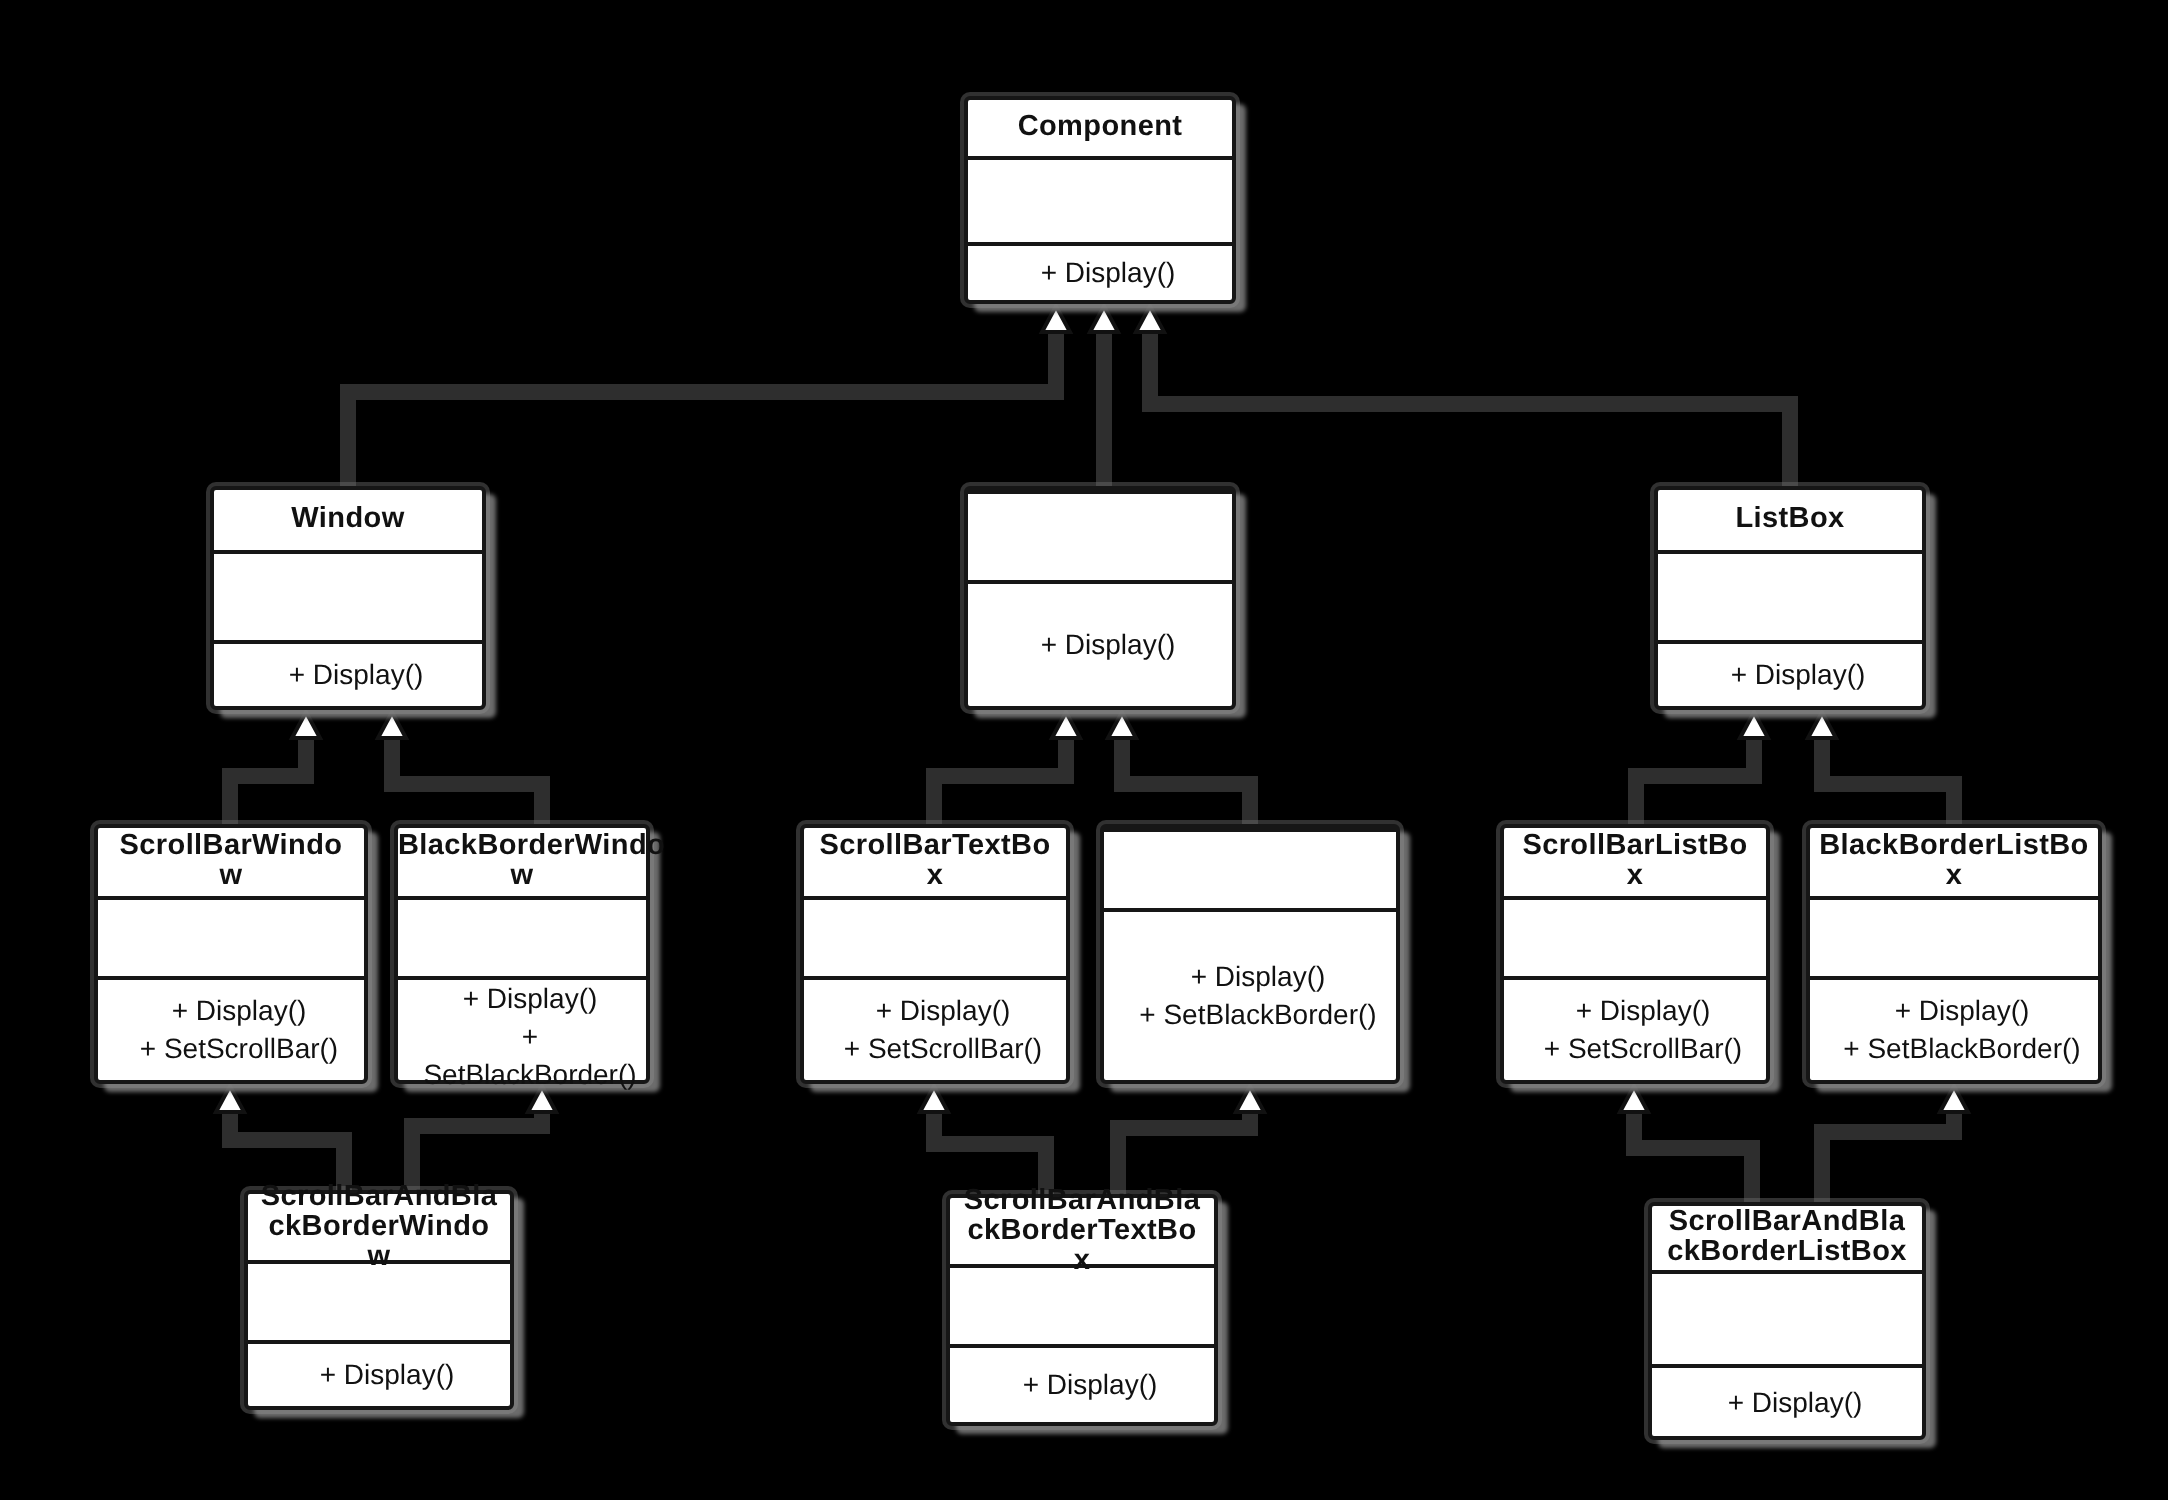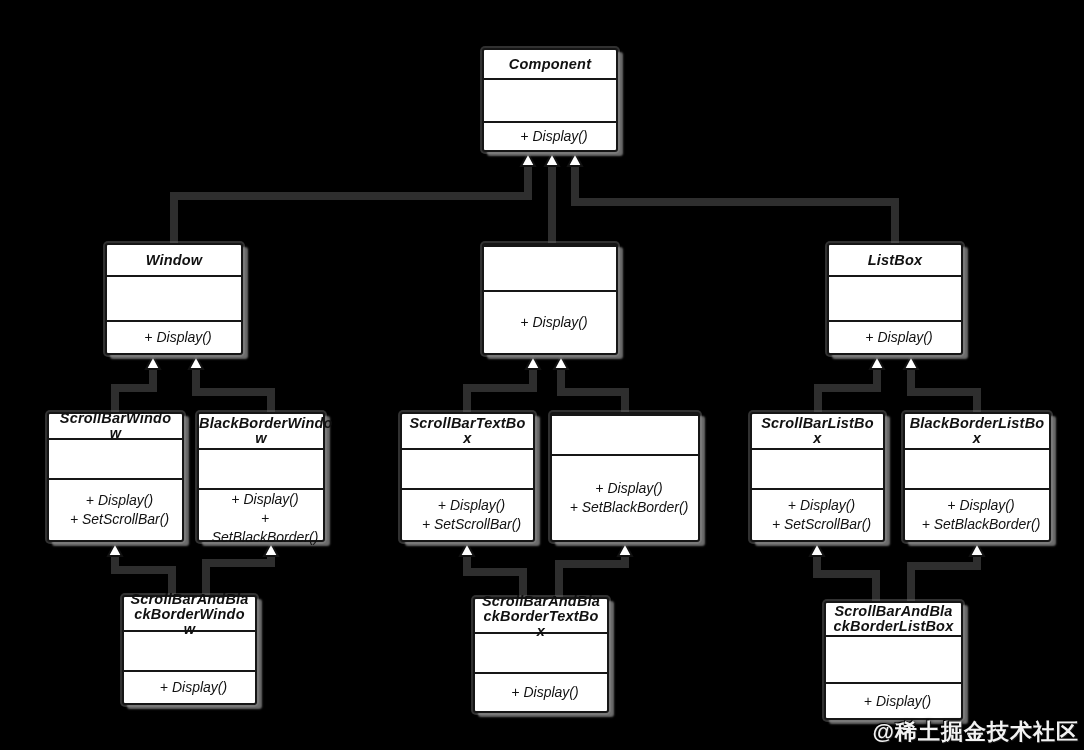--- a/index.html
+++ b/index.html
@@ -14,21 +14,20 @@
   .edge{fill:none;stroke:var(--line,#2e2e2e);stroke-width:8;stroke-linejoin:miter;}
   .arrowhead{fill:var(--arrow-fill,#fff);stroke:var(--arrow-stroke,#111);stroke-width:2;stroke-linejoin:miter;}
   .uml-class{
     position:absolute;box-sizing:border-box;z-index:2;
     background:var(--box-fill,#fff);
     border:2px solid var(--box-border,#161616);
     border-radius:3px;
     box-shadow:5px 4px 2px rgba(150,150,150,.72), 0 0 0 2px rgba(108,108,108,.45);
     display:flex;flex-direction:column;
     color:var(--text,#111);
-    font-style:italic;
   }
   .c-title{position:relative;flex:none;}
   .c-title-text{
     position:absolute;left:0;right:0;top:50%;
     transform:translateY(-50%);
     text-align:center;font-weight:700;
     font-size:14.5px;line-height:15px;
     letter-spacing:.2px;white-space:pre-line;
   }
   .c-mid{flex:none;border-top:2px solid var(--box-border,#161616);}
@@ -110,21 +109,21 @@
 
   <div class="uml-class" style="left:827px;top:243px;width:136px;height:112px">
     <div class="c-title" style="height:30px">
       <div class="c-title-text">ListBox</div>
     </div>
     <div class="c-mid" style="height:43px"></div>
     <div class="c-methods">+ Display()</div>
   </div>
 
   <div class="uml-class" style="left:47px;top:412px;width:137px;height:130px">
-    <div class="c-title" style="height:24px">
+    <div class="c-title" style="height:34px">
       <div class="c-title-text">ScrollBarWindo
 w</div>
     </div>
     <div class="c-mid" style="height:38px"></div>
     <div class="c-methods">+ Display()
 + SetScrollBar()</div>
   </div>
 
   <div class="uml-class" style="left:197px;top:412px;width:128px;height:130px">
     <div class="c-title" style="height:34px">
@@ -194,14 +193,13 @@
 
   <div class="uml-class" style="left:824px;top:601px;width:139px;height:119px">
     <div class="c-title" style="height:32px">
       <div class="c-title-text">ScrollBarAndBla
 ckBorderListBox</div>
     </div>
     <div class="c-mid" style="height:45px"></div>
     <div class="c-methods">+ Display()</div>
   </div>
 
-  <div id="watermark">@稀土掘金技术社区</div>
 </div>
 
 </body></html>

